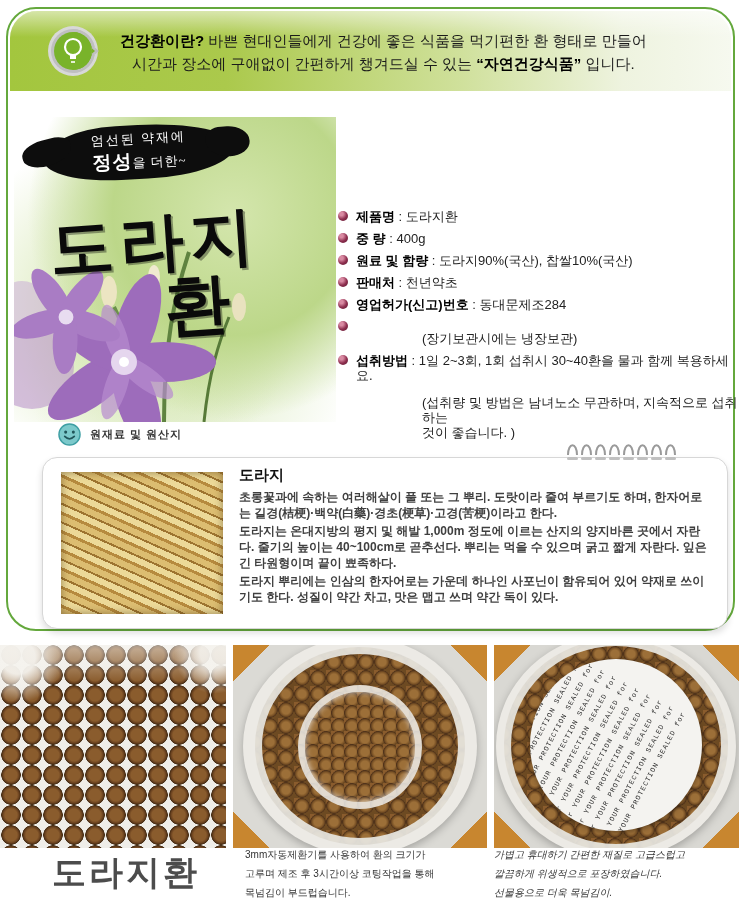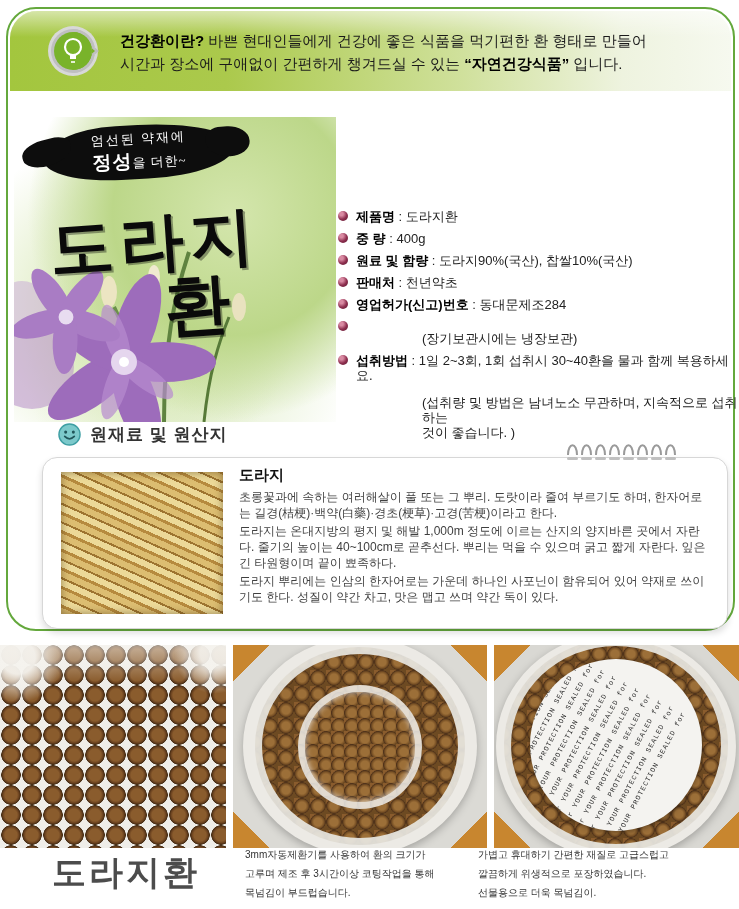--- a/index.html
+++ b/index.html
@@ -10,21 +10,21 @@
   .frame{position:absolute;left:6px;top:7px;width:725px;height:620px;
          border:2px solid #64a83c;border-radius:30px;background:#fff;}
 
   
   .band{position:absolute;left:2px;top:2px;right:2px;height:80px;
         border-radius:27px 27px 0 0;
         background:linear-gradient(90deg,#a3c63e 0%,#abc94c 30%,#cfe09a 62%,#eef3df 85%,#f6f9ef 100%);}
   .band:after{content:"";position:absolute;left:0;right:0;top:0;height:26px;
         border-radius:27px 27px 0 0;background:linear-gradient(180deg,rgba(255,255,255,.55),rgba(255,255,255,0));}
   .bulb{position:absolute;left:38px;top:13px;width:58px;height:58px;z-index:3;}
-  .band-text{position:absolute;left:112px;top:20px;z-index:3;font-size:15px;line-height:23px;color:#1b1b1b;}
+  .band-text{position:absolute;left:112px;top:20px;z-index:3;font-size:15px;line-height:23px;color:#1b1b1b;text-align:center;}
   .band-text b{font-weight:bold;color:#000;}
 
   
   .hero{position:absolute;left:6px;top:108px;width:322px;height:305px;}
   .blob{position:absolute;inset:0;
     background:
       radial-gradient(circle at 68% 32%, #d4e6ad 0%, #bcd789 40%, rgba(188,215,137,0) 68%),
       radial-gradient(circle at 35% 62%, #cfe3a5 0%, rgba(207,227,165,0) 62%),
       radial-gradient(circle at 55% 80%, #dcebc2 0%, rgba(220,235,194,0) 55%);}
   .flowers{position:absolute;left:0;top:40px;}
@@ -48,33 +48,33 @@
   .info-row{display:flex;margin-bottom:7px;}
   .bullet{flex:0 0 10px;width:10px;height:10px;margin:2px 8px 0 0;border-radius:50%;
           background:radial-gradient(circle at 35% 30%, #d98aa2 0 18%, #8e2f4f 55%, #5d1b32 100%);}
   .info-text b{font-weight:bold;color:#000;}
   .cont{padding-left:66px;margin-top:12px;}
   .cont2{padding-left:66px;}
 
   
   .sec-head{position:absolute;left:50px;top:414px;display:flex;align-items:center;z-index:5;}
   .smiley{width:23px;height:23px;margin-right:9px;}
-  .sec-title{font-size:17px;font-weight:bold;color:#333;letter-spacing:1px;}
+  .sec-title{font-size:11px;font-weight:bold;color:#333;letter-spacing:1px;}
   .coils{position:absolute;left:558px;top:428px;display:flex;z-index:6;}
   .coil{margin-right:1px;}
   .card{position:absolute;left:34px;top:448px;width:684px;height:170px;background:#fff;
         border:1px solid #d7d7d7;border-radius:15px;box-shadow:0 4px 7px rgba(0,0,0,.14);z-index:4;}
   .roots{position:absolute;left:18px;top:14px;width:162px;height:142px;background-color:#c9a24c;
      background-image:
        repeating-linear-gradient(24deg,#dcbd71 0 6px,#b68a3e 6px 9px,#ecd998 9px 15px,#9d7430 15px 17px),
        repeating-linear-gradient(-18deg,rgba(90,60,20,.30) 0 3px,transparent 3px 11px);
      box-shadow:inset 0 0 8px rgba(60,40,10,.5);}
   .card-text{position:absolute;left:196px;top:8px;right:14px;}
   .card-title{font-size:15px;font-weight:bold;color:#111;margin-bottom:4px;}
-  .card-text p{margin:0 0 2px 0;font-size:12px;line-height:16px;color:#3f3f3f;}
+  .card-text p{margin:0 0 2px 0;font-size:12px;line-height:16px;color:#3f3f3f;font-weight:bold;}
 
   
   .photo{position:absolute;top:645px;height:203px;overflow:hidden;}
   .pills{background-color:#6d4a22;background-image:
       radial-gradient(circle at 8px 8px,#9c6f38 0 4px,#7a5226 6px,#50331a 7.5px,transparent 8px),
       radial-gradient(circle at 0 0,#8a5c2d 0 4px,#6b421f 6px,#452b13 7.5px,transparent 8px);
       background-size:16px 16px;}
   .photo1{left:0;width:226px;background-color:#efede8;}
   .p1-pills{position:absolute;inset:0;background-image:
       radial-gradient(circle at 11px 10px,#8a5c2d 0 6px,#6b421f 8px,#432a12 9.5px,transparent 10px);
@@ -97,21 +97,21 @@
   .foil{position:absolute;border-radius:50%;background:#f4f3f0;overflow:hidden;
         box-shadow:0 2px 5px rgba(0,0,0,.3);}
   .foil-rot{position:absolute;left:-40px;top:-20px;width:260px;transform:rotate(-62deg);transform-origin:130px 110px;}
   .foil-rot div{font-size:7px;line-height:13px;letter-spacing:1px;color:#2a2a2a;white-space:nowrap;
         font-family:"Liberation Mono","DejaVu Sans Mono",monospace;}
 
   
   .prod-name{position:absolute;left:52px;top:850px;font-size:34px;font-weight:bold;color:#4c4c4c;letter-spacing:3px;}
   .caption{position:absolute;top:845px;font-size:10px;line-height:19px;color:#333;}
   .cap-c{left:245px;width:242px;}
-  .cap-r{left:478px;width:244px;}
+  .cap-r{left:494px;width:244px;font-style:italic;}
 </style>
 </head>
 <body>
 
 <div class="page">
 
   <div class="frame">
 
     <div class="band"></div>
     <div class="bulb">

